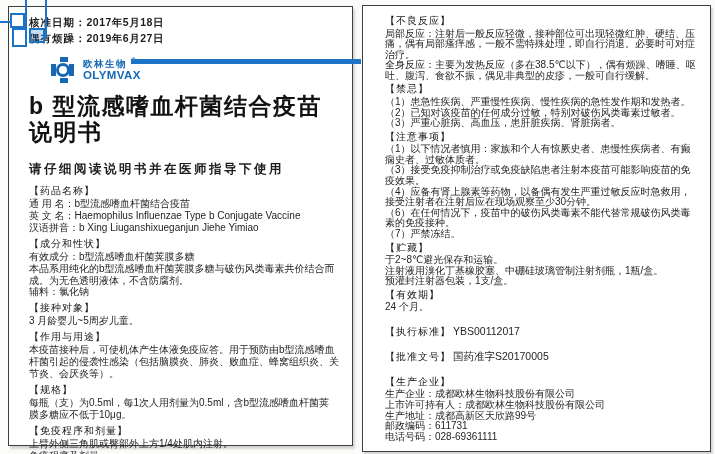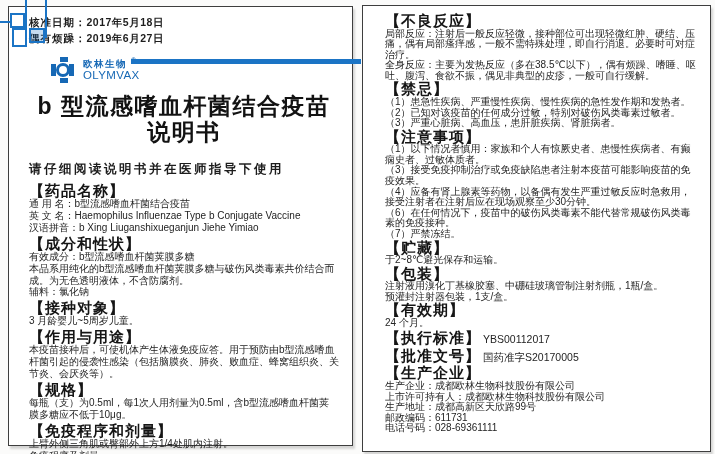--- a/index.html
+++ b/index.html
@@ -30,38 +30,38 @@
   .logo-icon span{position:absolute;background:#1668b5;}
   .li-ring{left:5px;top:6px;width:8px;height:8px;background:transparent!important;
            border:3.5px solid #1668b5;border-radius:50%;}
   .li-top{left:9px;top:0;width:8px;height:5px;}
   .li-bottom{left:9px;bottom:0;width:8px;height:5px;}
   .li-left{left:0;top:7px;width:5px;height:12px;}
   .li-right{right:3px;top:7px;width:5px;height:12px;}
   .logo-text{margin-left:6px;}
   .logo-cn{font-size:9.5px;font-weight:bold;color:#1668b5;letter-spacing:1.5px;line-height:11px;}
   .reg{font-size:7px;vertical-align:4px;margin-left:4px;letter-spacing:0;}
-  .logo-en{font-size:11.5px;font-weight:normal;color:#1668b5;letter-spacing:.4px;line-height:13px;}
+  .logo-en{font-size:11.5px;font-weight:bold;color:#1668b5;letter-spacing:.4px;line-height:13px;}
   .blue-rule{position:absolute;left:122px;top:52px;width:230px;height:4.5px;background:#1b74c5;z-index:4;}
 
   
-  .doc-title{margin:10px 0 16px;text-align:center;font-size:23px;font-weight:bold;color:#121212;
+  .doc-title{margin:10px 0 16px;font-size:23px;font-weight:bold;color:#121212;
              letter-spacing:1.5px;line-height:26px;}
   .doc-subtitle{margin-top:5px;text-align:left;font-size:12.5px;font-weight:bold;
                 letter-spacing:2.5px;color:#1d1d1d;}
 
   
   .sections{margin-top:6px;}
-  .sec-heading{font-size:15px;font-weight:bold;letter-spacing:1px;line-height:13px;
+  .sec-heading{font-size:10px;font-weight:normal;letter-spacing:1px;line-height:13px;
                margin:3px 0 1px;color:#151515;}
   .left-panel .para{font-size:10px;line-height:11.9px;color:#242424;}
   .right-panel .sections{margin-top:0;}
   .right-panel .sec-heading{margin:2px 0 1px;line-height:12.5px;}
   .right-panel .para{font-size:10px;line-height:10.6px;color:#242424;}
-  .sec-inline{display:flex;align-items:baseline;line-height:12.5px;margin:4px 0;}
+  .sec-inline{display:flex;align-items:baseline;line-height:12.5px;margin:12px 0;}
   .sec-inline .sec-heading{margin:0;}
   .sec-inline-value{font-size:10.5px;margin-left:2px;color:#242424;}
 </style>
 </head>
 <body>
 
 <div class="page">
 
   <div>
     <div class="rm rm-h"></div>
@@ -134,21 +134,20 @@
         <div class="para">（2）已知对该疫苗的任何成分过敏，特别对破伤风类毒素过敏者。</div>
         <div class="para">（3）严重心脏病、高血压，患肝脏疾病、肾脏病者。</div>
         <div class="sec-heading">【注意事项】</div>
         <div class="para">（1）以下情况者慎用：家族和个人有惊厥史者、患慢性疾病者、有癫痫史者、过敏体质者。</div>
         <div class="para">（3）接受免疫抑制治疗或免疫缺陷患者注射本疫苗可能影响疫苗的免疫效果。</div>
         <div class="para">（4）应备有肾上腺素等药物，以备偶有发生严重过敏反应时急救用，接受注射者在注射后应在现场观察至少30分钟。</div>
         <div class="para">（6）在任何情况下，疫苗中的破伤风类毒素不能代替常规破伤风类毒素的免疫接种。</div>
         <div class="para">（7）严禁冻结。</div>
         <div class="sec-heading">【贮藏】</div>
         <div class="para">于2~8℃避光保存和运输。</div>
-        <div class="sec-heading">【包装】</div>
         <div class="para">注射液用溴化丁基橡胶塞、中硼硅玻璃管制注射剂瓶，1瓶/盒。</div>
         <div class="para">预灌封注射器包装，1支/盒。</div>
         <div class="sec-heading">【有效期】</div>
         <div class="para">24 个月。</div>
         <div class="sec-inline">
           <span class="sec-heading">【执行标准】</span>
           <span class="sec-inline-value">YBS00112017</span>
         </div>
         <div class="sec-inline">
           <span class="sec-heading">【批准文号】</span>

